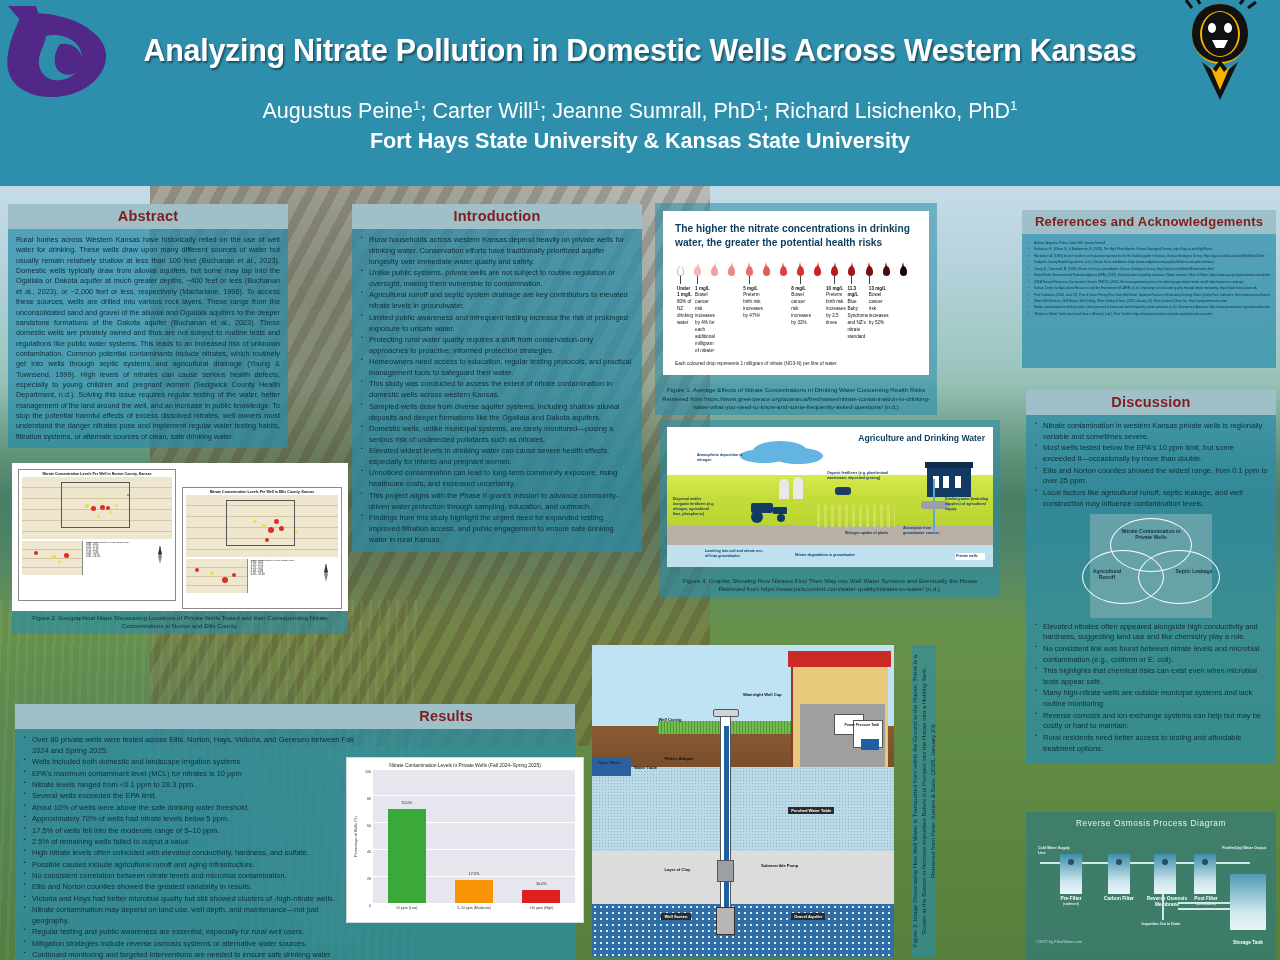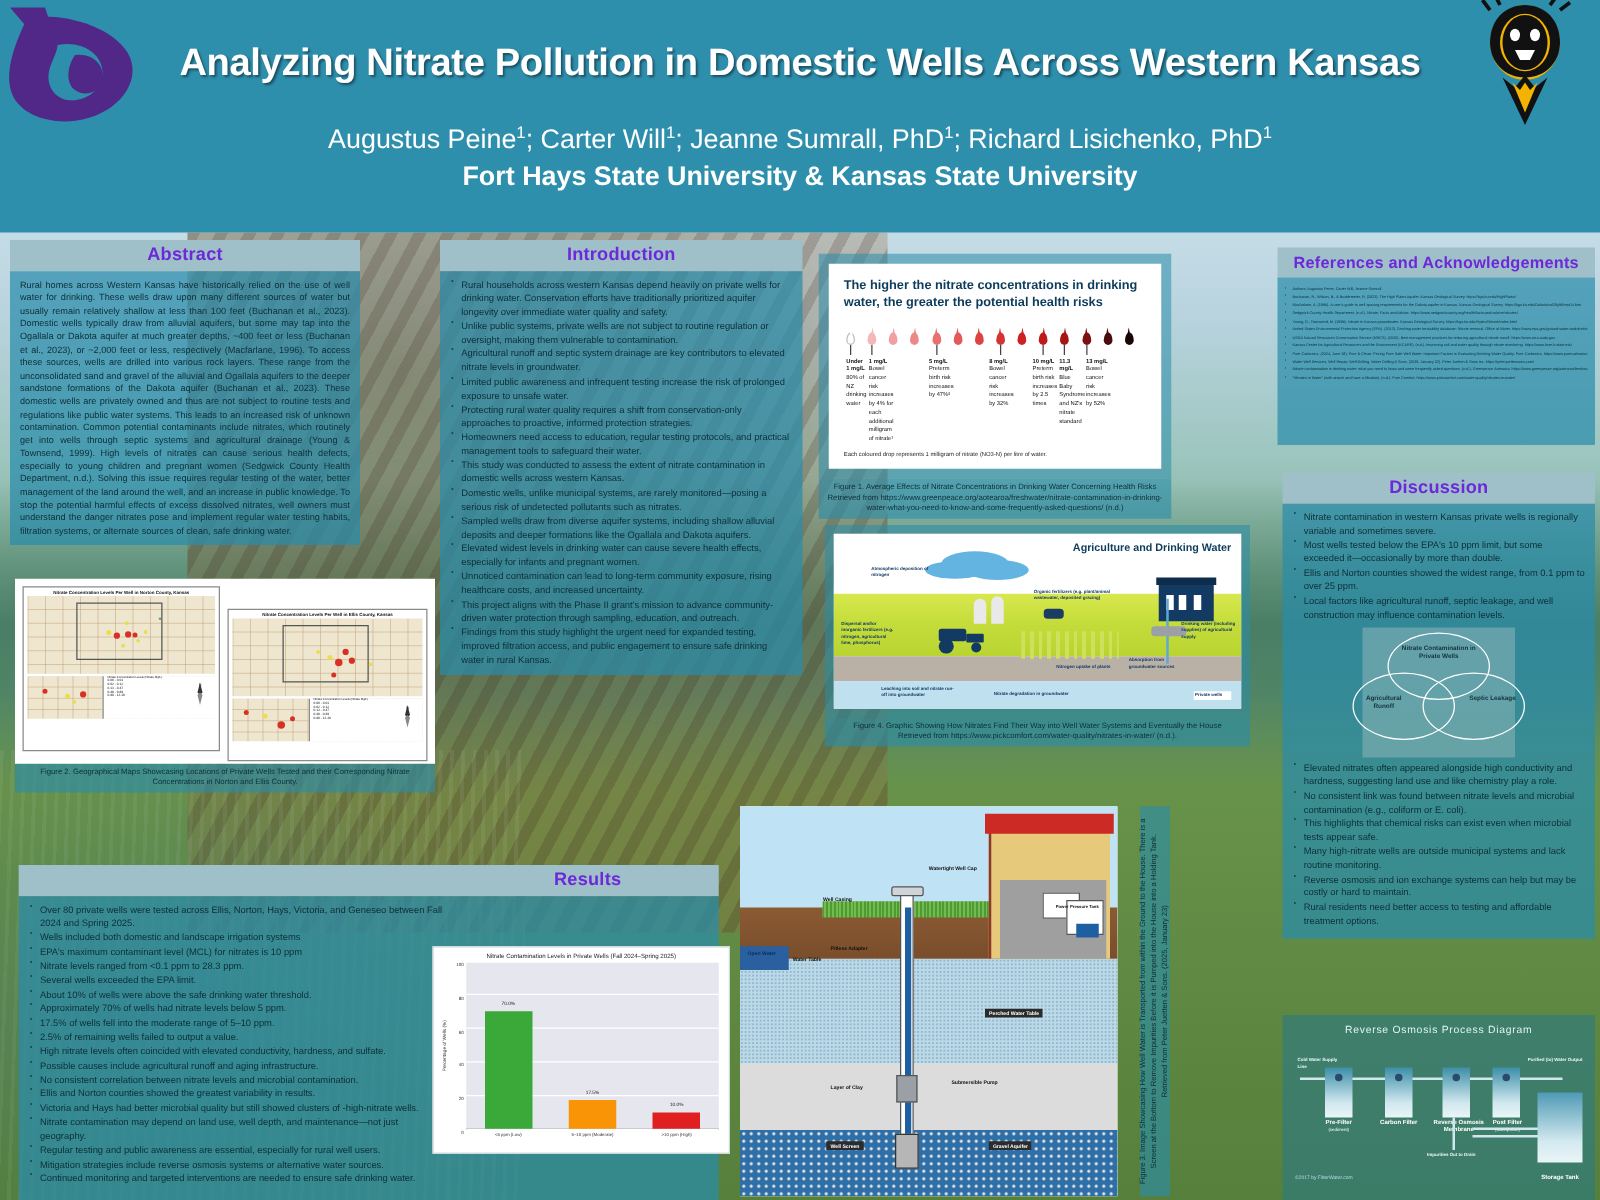--- a/index.html
+++ b/index.html
@@ -81,25 +81,26 @@
   .affil{
     position:absolute; left:0; top:129px; width:1280px;
     text-align:center; color:#fff; font-size:21.5px; font-weight:600;
   }
   sup{font-size:.62em; vertical-align:super;}
 
   
   .panel{ position:absolute; z-index:4; }
   .panel-head{
     background:#9fc0c8;
-    color:#6d28d9;
+    color:#7f1d1d;
     text-align:center;
     font-size:14.5px; font-weight:600;
     padding:4px 0 5px 0;
     letter-spacing:.2px;
+    margin-top:12px;
   }
   .panel-body{
     background:rgba(42,140,170,.72);
     color:#0c2b33;
     padding:6px 8px 6px 8px;
   }
   .panel-body p{
     font-size:7.3px; line-height:1.42; text-align:justify; color:#0d2f38;
   }
   ul.bullets{ list-style:none; }
@@ -332,22 +333,22 @@
   <div class="panel-head">Introduction</div>
   <div class="panel-body">
     <ul class="bullets" id="intro-list">
         <li>Rural households across western Kansas depend heavily on private wells for drinking water. Conservation efforts have traditionally prioritized aquifer longevity over immediate water quality and safety.</li>
         <li>Unlike public systems, private wells are not subject to routine regulation or oversight, making them vulnerable to contamination.</li>
         <li>Agricultural runoff and septic system drainage are key contributors to elevated nitrate levels in groundwater.</li>
         <li>Limited public awareness and infrequent testing increase the risk of prolonged exposure to unsafe water.</li>
         <li>Protecting rural water quality requires a shift from conservation-only approaches to proactive, informed protection strategies.</li>
         <li>Homeowners need access to education, regular testing protocols, and practical management tools to safeguard their water.</li>
         <li>This study was conducted to assess the extent of nitrate contamination in domestic wells across western Kansas.</li>
+        <li>Sampled wells draw from diverse aquifer systems, including shallow alluvial deposits and deeper formations like the Ogallala and Dakota aquifers.</li>
         <li>Domestic wells, unlike municipal systems, are rarely monitored—posing a serious risk of undetected pollutants such as nitrates.</li>
-        <li>Sampled wells draw from diverse aquifer systems, including shallow alluvial deposits and deeper formations like the Ogallala and Dakota aquifers.</li>
         <li>Elevated widest levels in drinking water can cause severe health effects, especially for infants and pregnant women.</li>
         <li>Unnoticed contamination can lead to long-term community exposure, rising healthcare costs, and increased uncertainty.</li>
         <li>This project aligns with the Phase II grant's mission to advance community-driven water protection through sampling, education, and outreach.</li>
         <li>Findings from this study highlight the urgent need for expanded testing, improved filtration access, and public engagement to ensure safe drinking water in rural Kansas.</li>
       </ul>
   </div>
 </div>
 
 <div class="figbox" id="fig1">
   <div class="frame">
@@ -610,21 +611,21 @@
 </div>
 
 <div id="fig3cap">
   <div class="vtext">
     <span>Figure 3. Image Showcasing How Well Water is Transported from within the Ground to the House. There is a Screen at the Bottom to Remove Impurities Before it is Pumped into the House into a Holding Tank.</span><br>
     <span>Retrieved from Peter Juetten &amp; Sons. (2025, January 23)</span>
   </div>
 </div>
 
 <div class="panel" id="results">
-  <div class="panel-head" style="text-align:right;padding-right:78px;">Results</div>
+  <div class="panel-head" style="text-align:right;padding-right:102px;">Results</div>
   <div class="panel-body" style="padding-bottom:10px;">
     <ul class="bullets" id="results-list" style="width:332px;">
         <li>Over 80 private wells were tested across Ellis, Norton, Hays, Victoria, and Geneseo between Fall 2024 and Spring 2025.</li>
         <li>Wells included both domestic and landscape irrigation systems</li>
         <li>EPA's maximum contaminant level (MCL) for nitrates is 10 ppm</li>
         <li>Nitrate levels ranged from &lt;0.1 ppm to 28.3 ppm.</li>
         <li>Several wells exceeded the EPA limit.</li>
         <li>About 10% of wells were above the safe drinking water threshold.</li>
         <li>Approximately 70% of wells had nitrate levels below 5 ppm.</li>
         <li>17.5% of wells fell into the moderate range of 5–10 ppm.</li>

